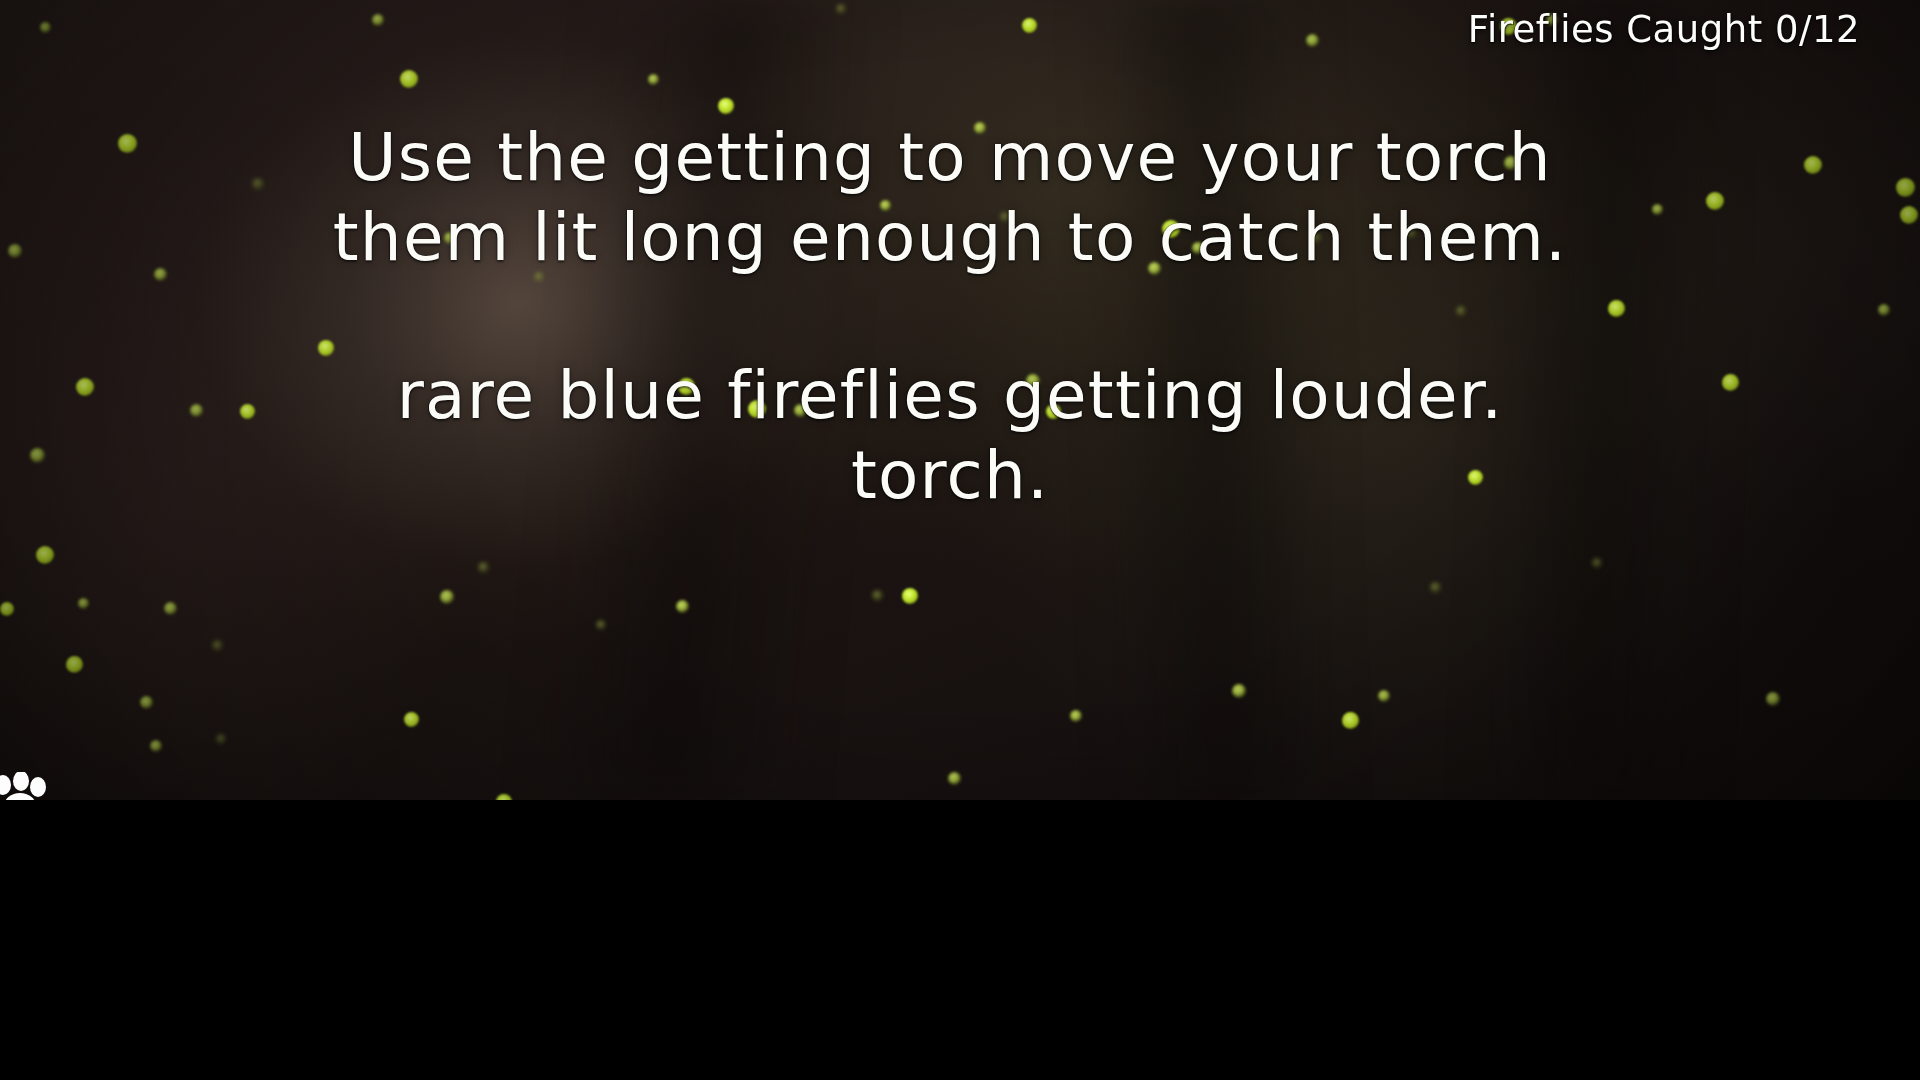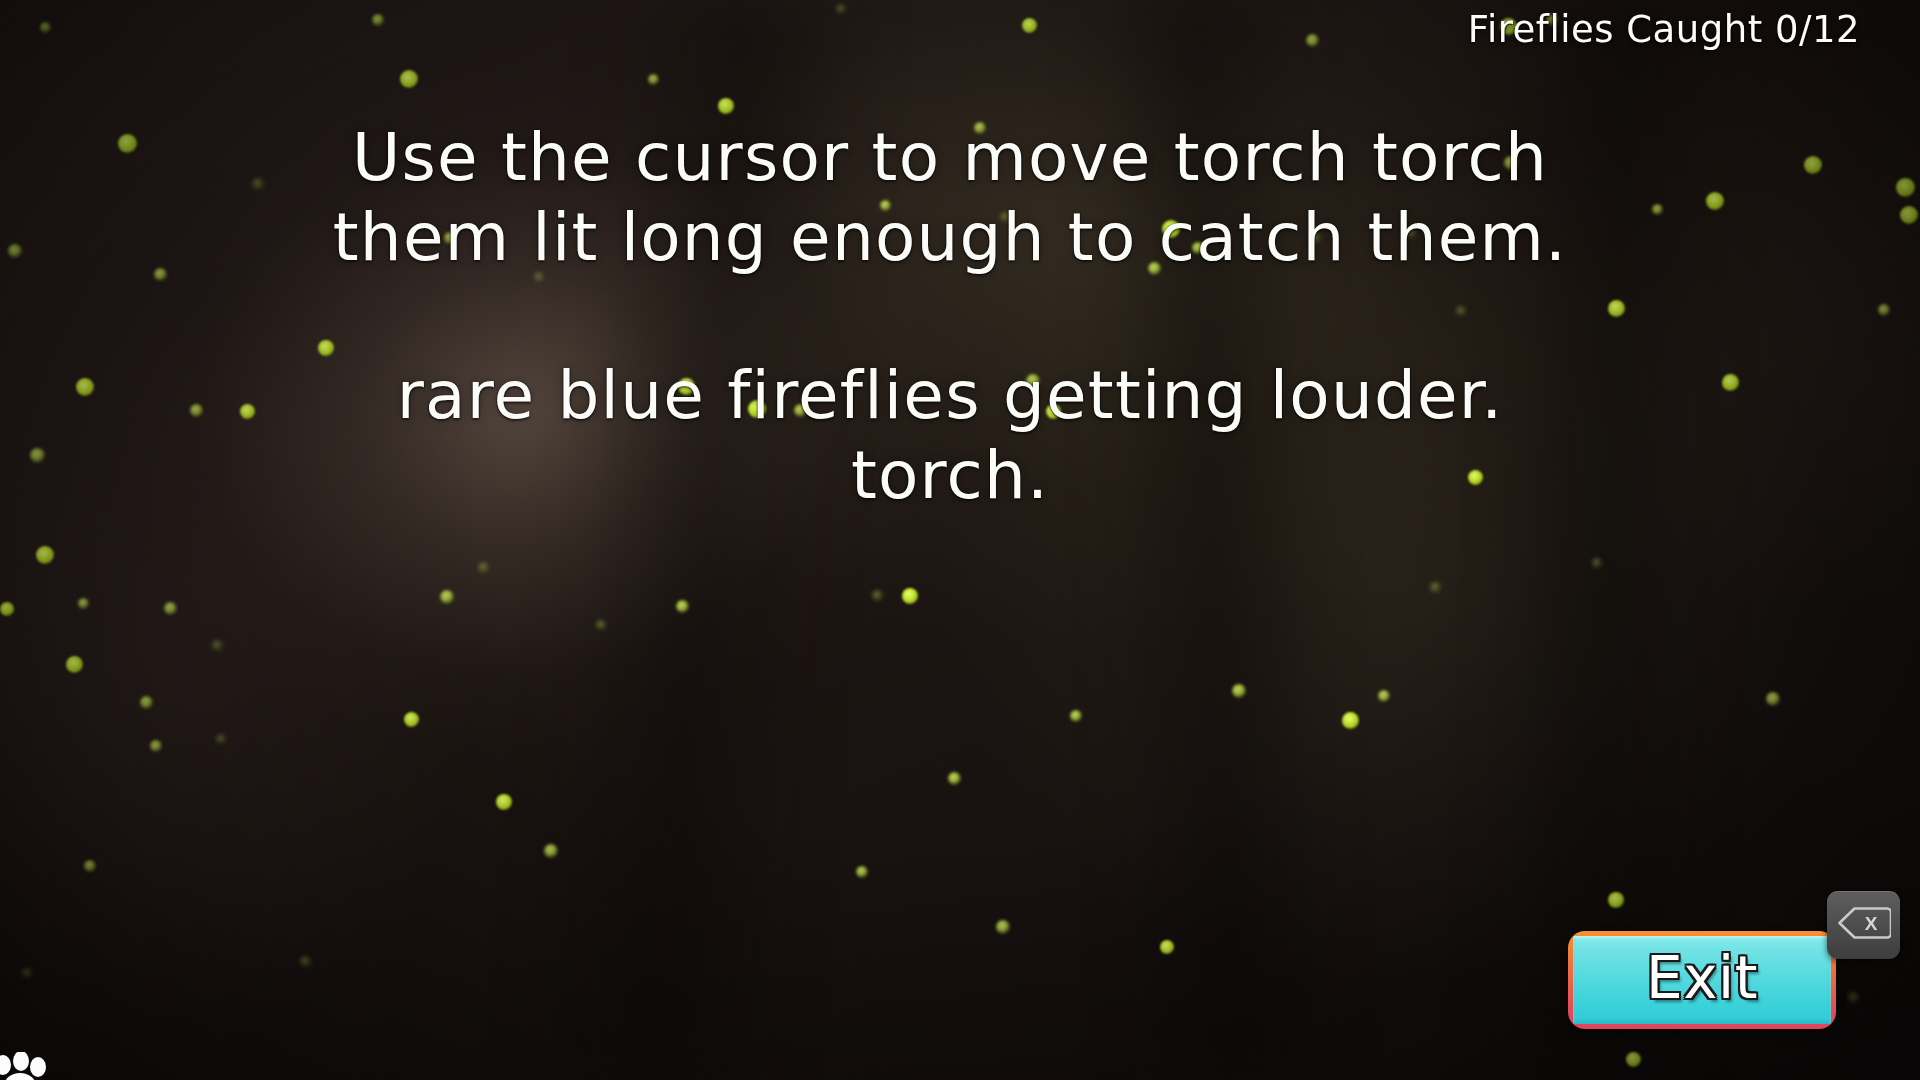--- a/index.html
+++ b/index.html
@@ -7,21 +7,21 @@
 
   html, body {
     width:1920px; height:1080px;
     overflow:hidden;
     background:#000;
     font-family:"DejaVu Sans", sans-serif;
   }
 
   #screen {
     position:relative;
-    width:1920px; height:1080px;
+    width:1920px; height:800px;
     overflow:hidden;
     background:#19100e;
   }
 
   
   .bg-base {
     position:absolute; inset:0;
     background:
       radial-gradient(ellipse 520px 430px at 27% 38%, rgba(150,130,112,0.42) 0%, rgba(120,104,88,0.24) 32%, rgba(70,60,50,0.07) 62%, rgba(0,0,0,0) 80%),
       radial-gradient(ellipse 700px 520px at 56% 22%, rgba(92,88,56,0.30) 0%, rgba(62,60,38,0.14) 48%, rgba(0,0,0,0) 78%),
@@ -241,21 +241,21 @@
       <div class="firefly faint" style="left: 300px; top: 956px; width: 11px; height: 11px;"></div>
       <div class="firefly faint" style="left: 22px; top: 968px; width: 10px; height: 10px;"></div>
     </div>
   <div class="bg-vignette"></div>
 
   <div id="hud-counter">Fireflies Caught 0/12</div>
 
   <div id="instructions">
 
     <div class="para">
-      <div class="line">Use the cursor to move torch torch</div>
+      <div class="line">Use the getting to move your torch</div>
       <div class="line">them lit long enough to catch them.</div>
     </div>
 
     <div class="para">
       <div class="line">rare blue fireflies getting louder.</div>
       <div class="line">torch.</div>
     </div>
 
   </div>
 

